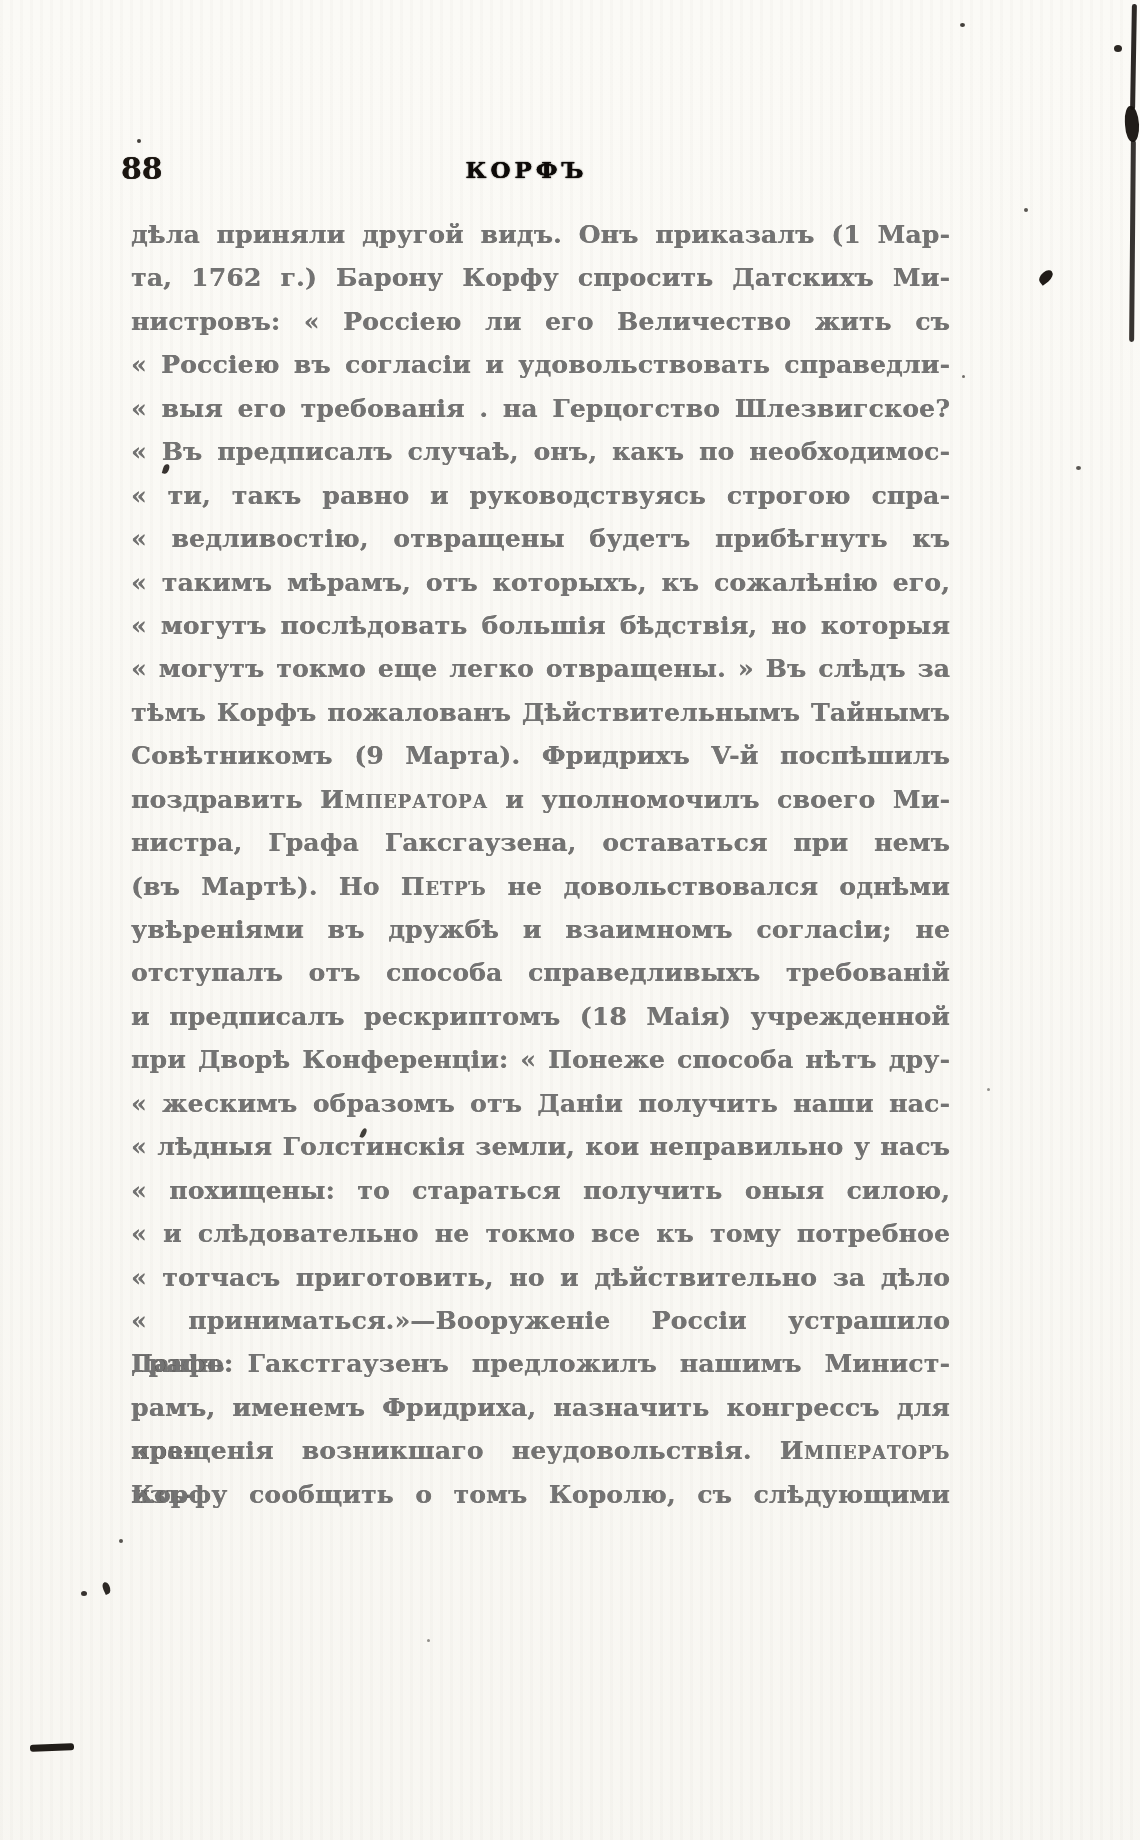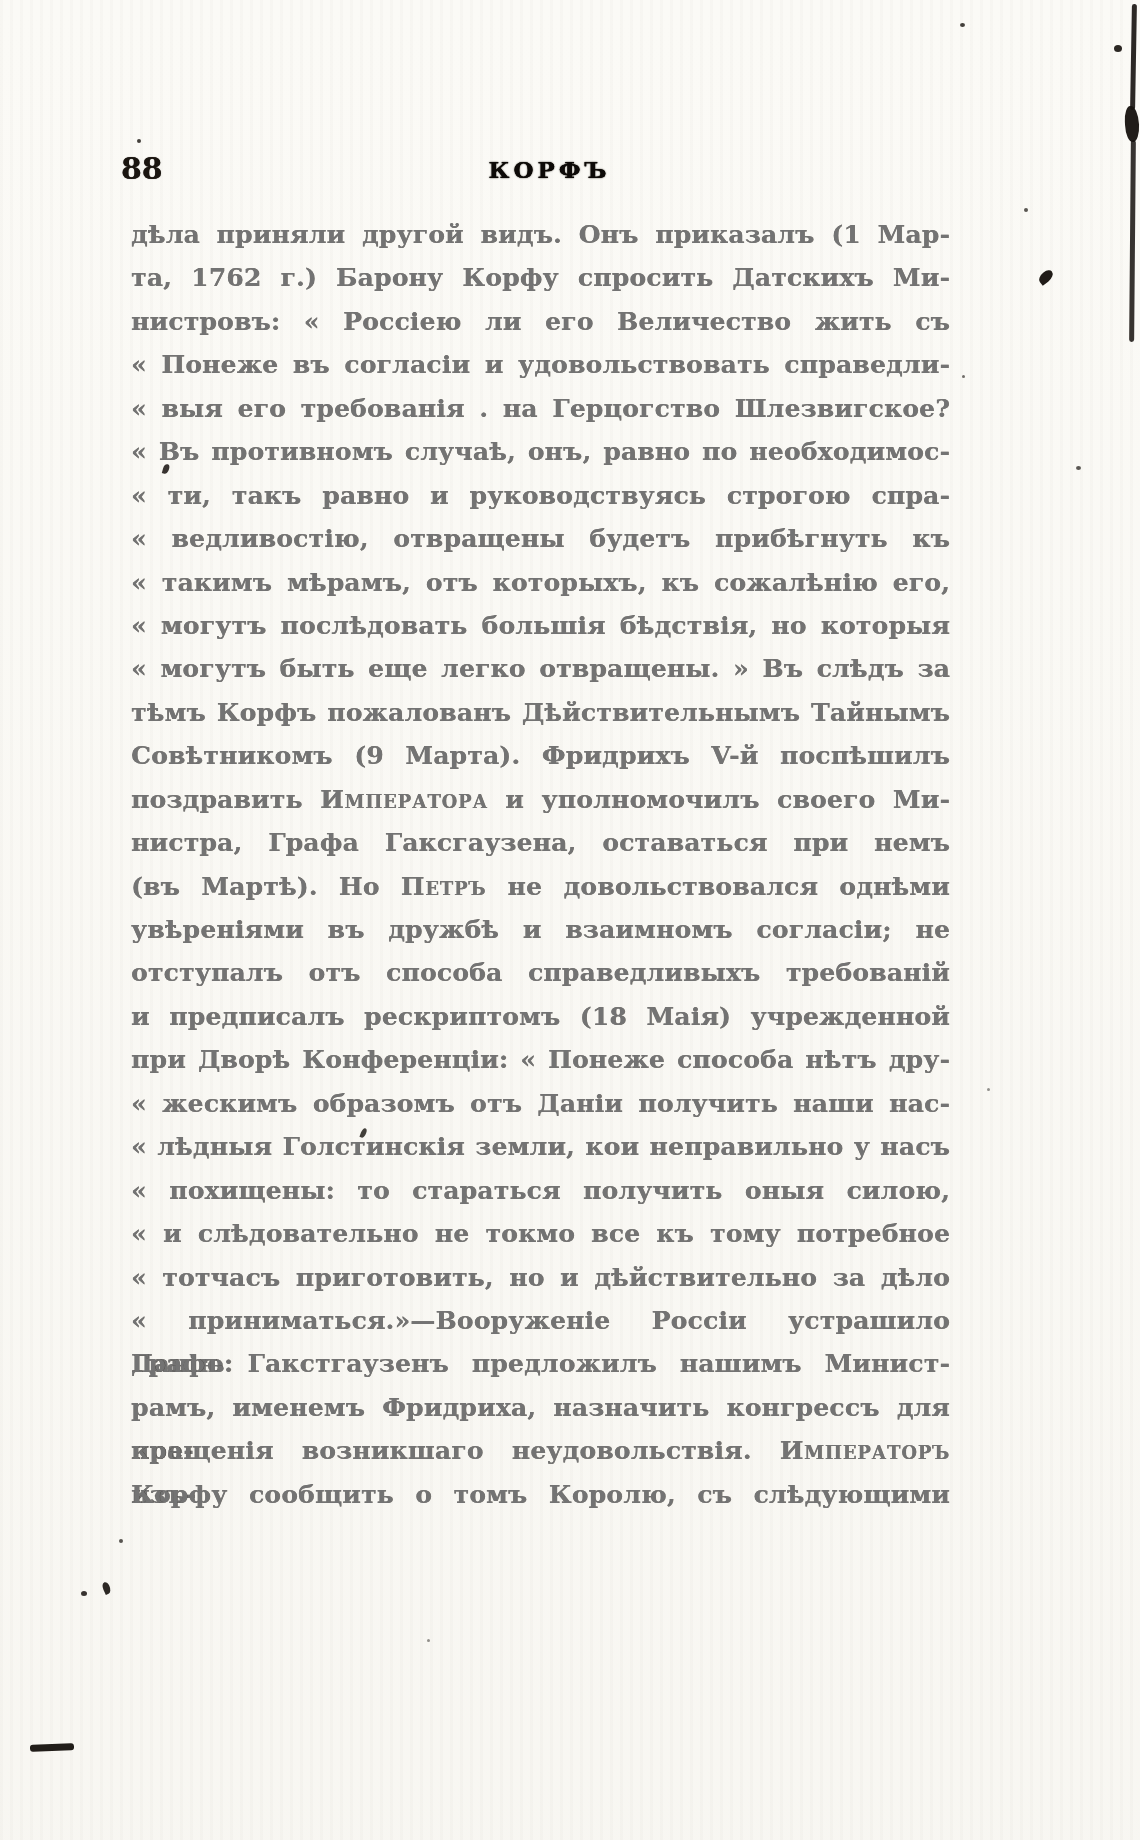--- a/index.html
+++ b/index.html
@@ -14,21 +14,21 @@
     background:
       repeating-linear-gradient(90deg, rgba(110,100,85,0.028) 0 3px, rgba(0,0,0,0) 3px 10px),
       linear-gradient(180deg, rgba(250,250,248,0) 0%, rgba(242,240,234,0.35) 100%);
   }
   .pagenum{
     position:absolute;left:121px;top:150px;
     font-size:30px;font-weight:700;line-height:38px;color:#1a1510;
     text-shadow:0 0 0.7px rgba(20,15,10,0.8);
   }
   .running-title{
-    position:absolute;left:140px;top:156px;width:819px;
+    position:absolute;left:117px;top:156px;width:819px;
     text-align:center;font-size:23px;font-weight:700;color:#0d0a08;
     letter-spacing:4px;
     text-shadow:0 0 1.6px #171208, 0 0 0.6px #000;
   }
   .textblock{
     position:absolute;left:131px;top:213px;width:819px;
     font-size:25px;font-weight:700;line-height:43.45px;
     color:#737373;letter-spacing:0.2px;
     text-shadow:0.3px 0.4px 0.6px rgba(25,18,10,0.55);
   }
@@ -51,28 +51,28 @@
 <div class="paper-texture"></div>
 
 <div class="pagenum">88</div>
 
 <div class="running-title">КОРФЪ</div>
 
 <div class="textblock">
     <div class="tline">дѣла приняли другой видъ. Онъ приказалъ (1 Мар-</div>
     <div class="tline">та, 1762 г.) Барону Корфу спросить Датскихъ Ми-</div>
     <div class="tline">нистровъ: « Россіею ли его Величество жить съ</div>
-    <div class="tline">« Понеже въ согласіи и удовольствовать справедли-</div>
+    <div class="tline">« Россіею въ согласіи и удовольствовать справедли-</div>
     <div class="tline">« выя его требованія . на Герцогство Шлезвигское?</div>
-    <div class="tline">« Въ противномъ случаѣ, онъ, равно по необходимос-</div>
+    <div class="tline">« Въ предписалъ случаѣ, онъ, какъ по необходимос-</div>
     <div class="tline">« ти, такъ равно и руководствуясь строгою спра-</div>
     <div class="tline">« ведливостію, отвращены будетъ прибѣгнуть къ</div>
     <div class="tline">« такимъ мѣрамъ, отъ которыхъ, къ сожалѣнію его,</div>
     <div class="tline">« могутъ послѣдовать большія бѣдствія, но которыя</div>
-    <div class="tline">« могутъ быть еще легко отвращены. » Въ слѣдъ за</div>
+    <div class="tline">« могутъ токмо еще легко отвращены. » Въ слѣдъ за</div>
     <div class="tline">тѣмъ Корфъ пожалованъ Дѣйствительнымъ Тайнымъ</div>
     <div class="tline">Совѣтникомъ (9 Марта). Фридрихъ V-й поспѣшилъ</div>
     <div class="tline">поздравить <span class="sc">Императора</span> и уполномочилъ своего Ми-</div>
     <div class="tline">нистра, Графа Гаксгаузена, оставаться при немъ</div>
     <div class="tline">(въ Мартѣ). Но <span class="sc">Петръ</span> не довольствовался однѣми</div>
     <div class="tline">увѣреніями въ дружбѣ и взаимномъ согласіи; не</div>
     <div class="tline">отступалъ отъ способа справедливыхъ требованій</div>
     <div class="tline">и предписалъ рескриптомъ (18 Маія) учрежденной</div>
     <div class="tline">при Дворѣ Конференціи: « Понеже способа нѣтъ дру-</div>
     <div class="tline">« жескимъ образомъ отъ Даніи получить наши нас-</div>

